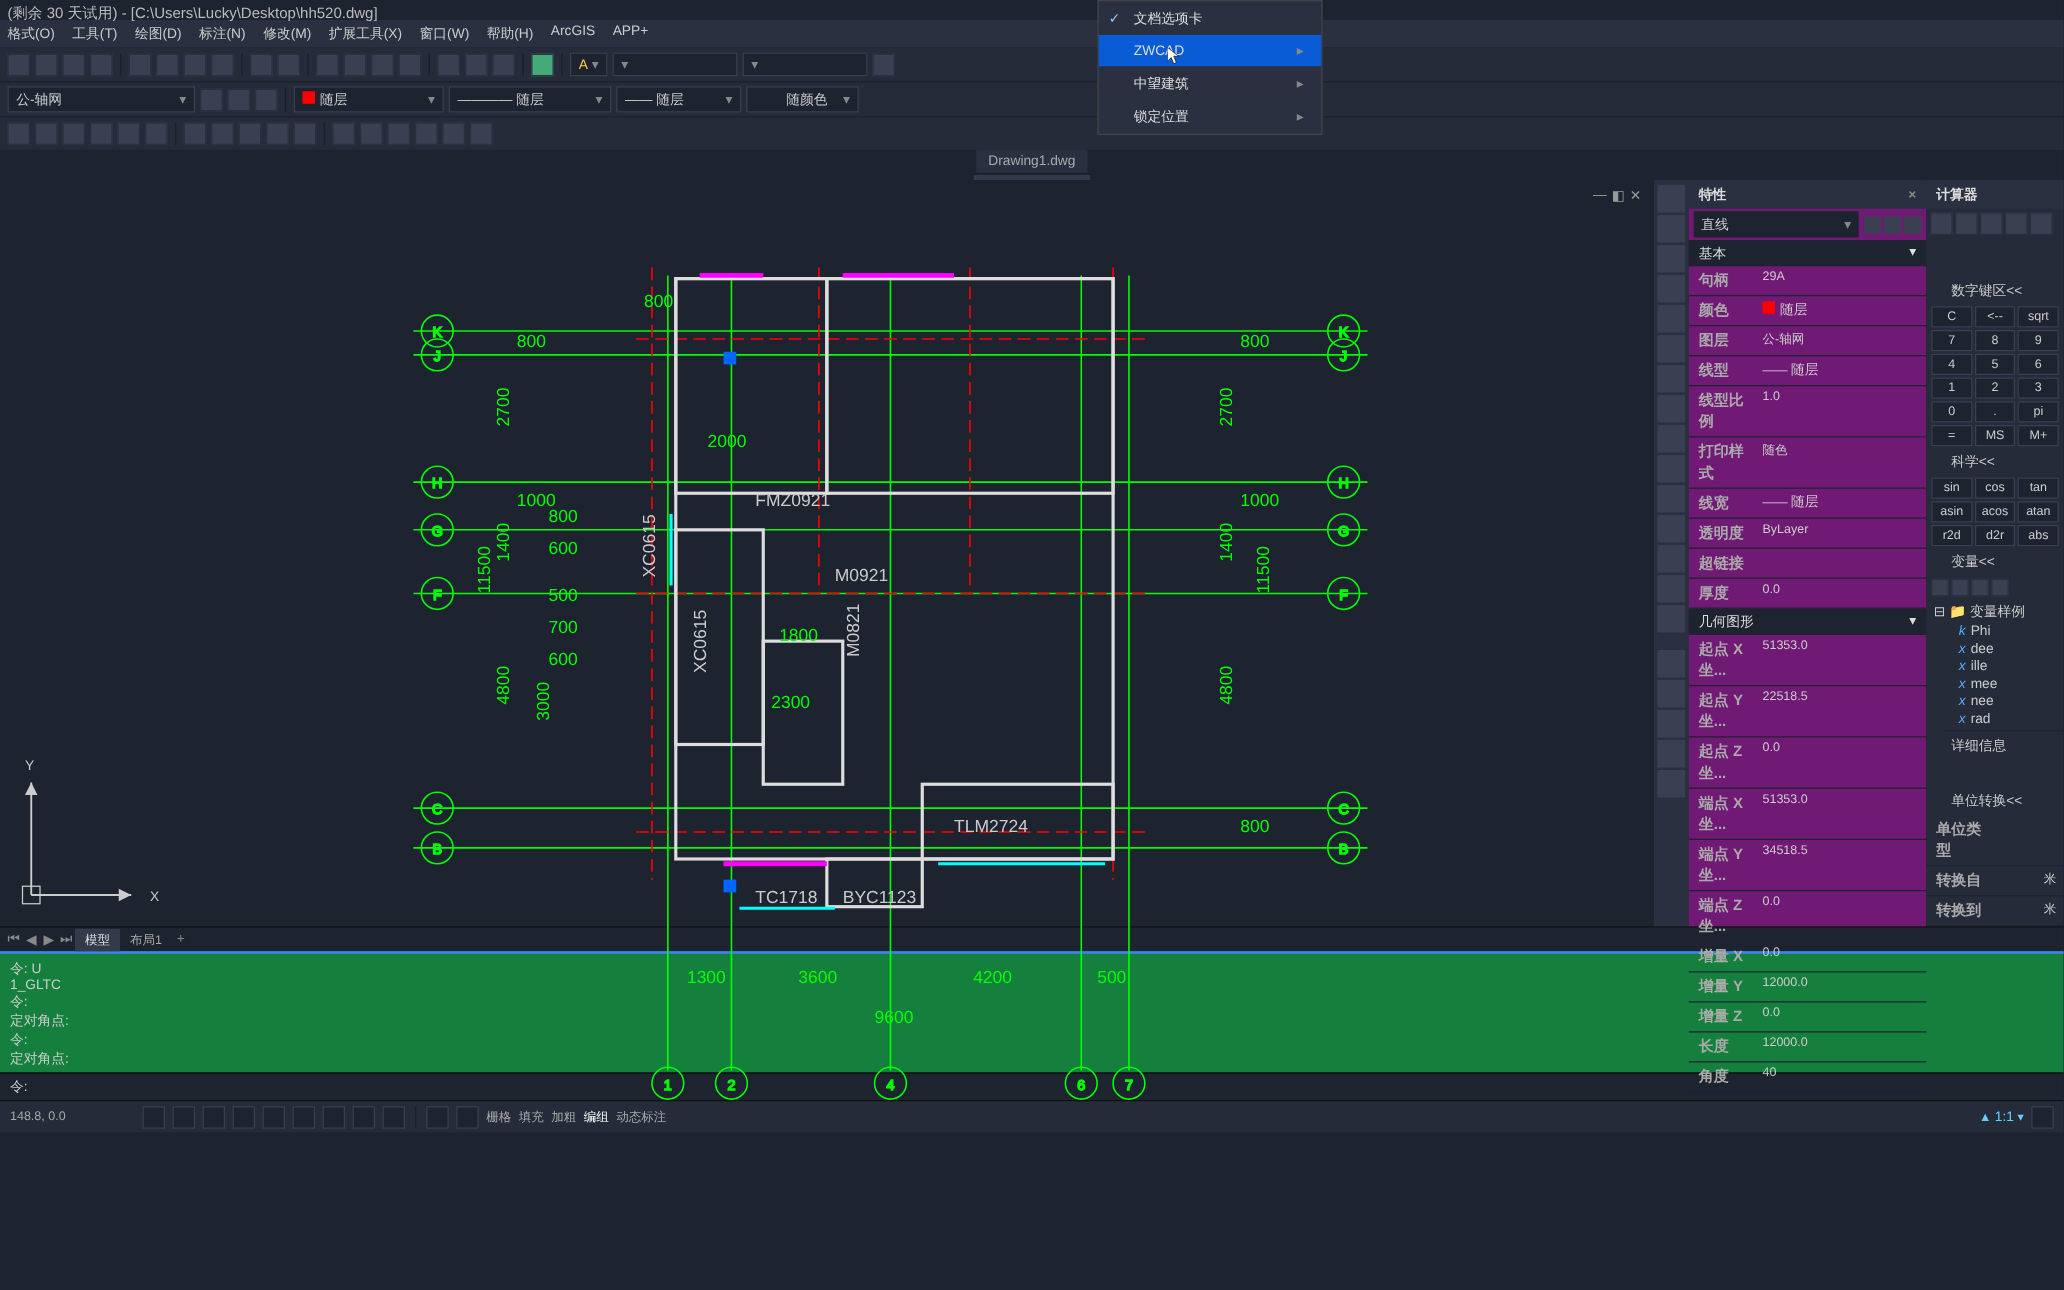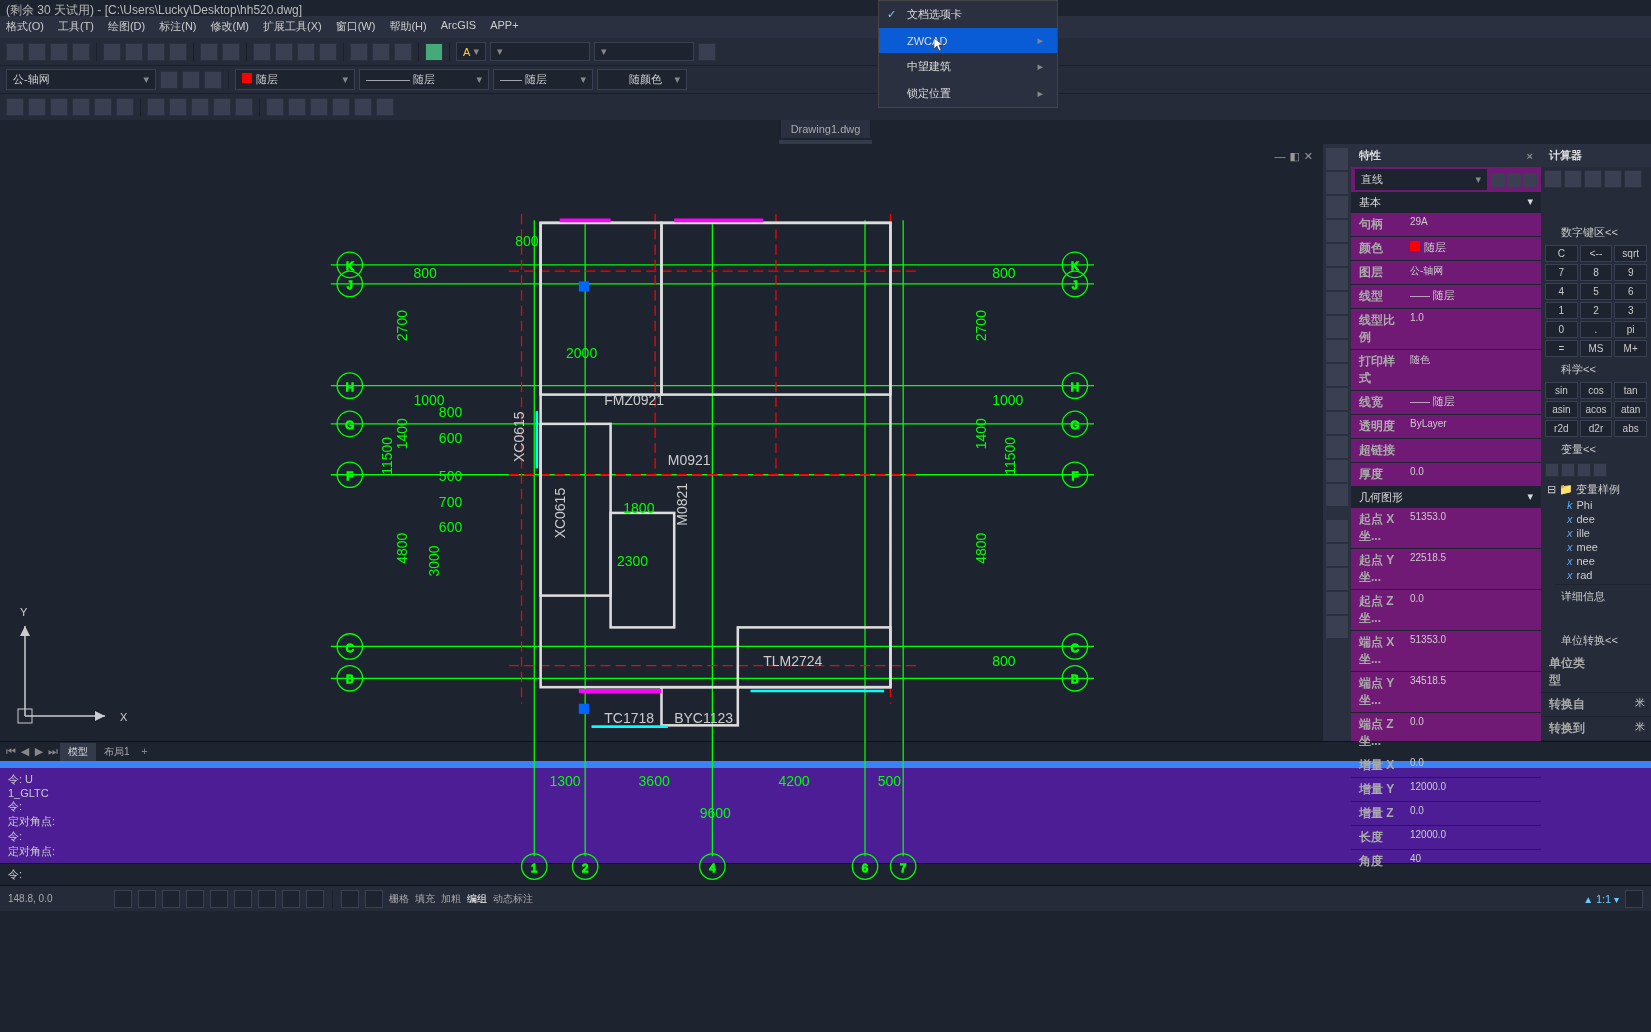--- a/index.html
+++ b/index.html
@@ -39,21 +39,21 @@
 .calc-row { display: flex; gap: 2px; padding: 1px 4px; }
 .calc-btn { flex: 1; background: #1e2330; border: 1px solid #3a4052; color: #ccc; text-align: center; padding: 2px 0; font-size: 10px; }
 .calc-section { padding: 4px 6px; color: #ccc; font-size: 11px; margin-left: 14px; }
 .var-tree { padding: 2px 6px; font-size: 10px; }
 .var-item { padding: 1px 0 1px 20px; color: #ccc; }
 .var-icon { color: #5af; font-style: italic; margin-right: 4px; }
 .layout-tabs { background: #1e2330; height: 20px; display: flex; align-items: center; padding: 0 4px; border-top: 1px solid #111; }
 .layout-tab { padding: 2px 8px; color: #aaa; font-size: 10px; }
 .layout-tab.active { background: #333a4a; color: #ddd; }
 .lt-btn { width: 14px; height: 14px; color: #888; text-align: center; }
-.cmdline { background: #4c1d95; padding: 4px 8px; font-size: 11px; color: #ccc; border-top: 7px solid #3b82f6; }
+.cmdline { background: #15803d; padding: 4px 8px; font-size: 11px; color: #ccc; border-top: 2px solid #3b82f6; }
 .cmd-input { background: #1e2330; padding: 3px 8px; display: flex; align-items: center; border-top: 1px solid #111; color: #ccc; }
 .cmd-input input { background: transparent; border: none; color: #ccc; flex: 1; outline: none; margin-left: 4px; }
 .status-bar { background: #252b38; height: 26px; display: flex; align-items: center; padding: 0 8px; gap: 6px; border-top: 1px solid #111; }
 .sb-coord { color: #aaa; font-size: 10px; min-width: 100px; }
 .sb-btn { width: 18px; height: 18px; background: #1e2330; border: 1px solid #3a4052; }
 .sb-txt { color: #aaa; font-size: 10px; }
 .context-menu { position: absolute; top: 0; left: 878px; width: 180px; background: #2a3040; border: 1px solid #444; z-index: 1000; }
 .ctx-item { padding: 6px 14px 6px 28px; color: #ddd; display: flex; justify-content: space-between; align-items: center; position: relative; }
 .ctx-item.highlight { background: #0a5cd6; }
 .ctx-check::before { content: '✓'; color: #8cf; position: absolute; left: 8px; }

